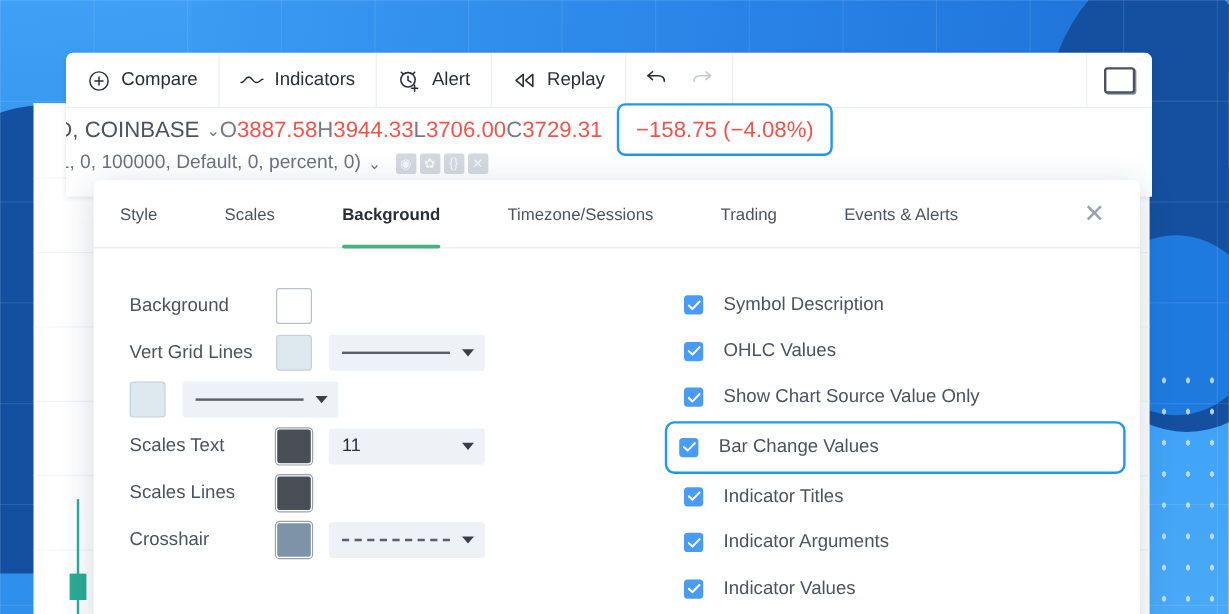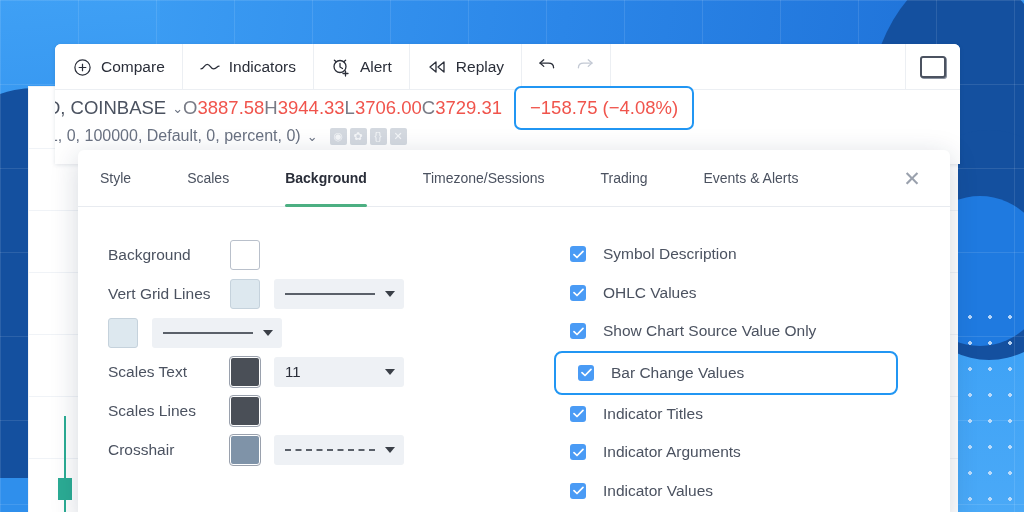--- a/index.html
+++ b/index.html
@@ -177,21 +177,21 @@
     justify-content:space-between; padding:0 9px 0 11px; cursor:pointer;
   }
   .select .line-solid { flex:1; height:0; border-top:2.5px solid #5a6069; margin-right:10px; }
   .select .line-dash  { flex:1; height:0; border-top:2.5px dashed #5a6069; margin-right:10px; }
   .select .selval { font-size:15px; color:#2a2e39;text-align:center; }
   .caret { width:0;height:0;border-left:5px solid transparent;border-right:5px solid transparent;border-top:6px solid #3a3f47; }
 
   .check-row { display:flex; align-items:center; height:38.5px; padding-left:12px; }
   .check-row.highlight {
     border:2.5px solid #2196f3; border-radius:8px; height:44px;
-    margin-left:-4px; padding-left:22px; width:344px;
+    margin-left:-4px; padding-left:10px; width:384px;
   }
   .cbox {
     width:16px; height:16px; border-radius:3px; background:#4a9bf5;
     display:flex; align-items:center; justify-content:center; cursor:pointer;
   }
   .cbox svg { display:block; }
   .check-label { margin-left:17px; font-size:15.5px; color:#4b5260; }
 </style>
 </head>
 <body>

